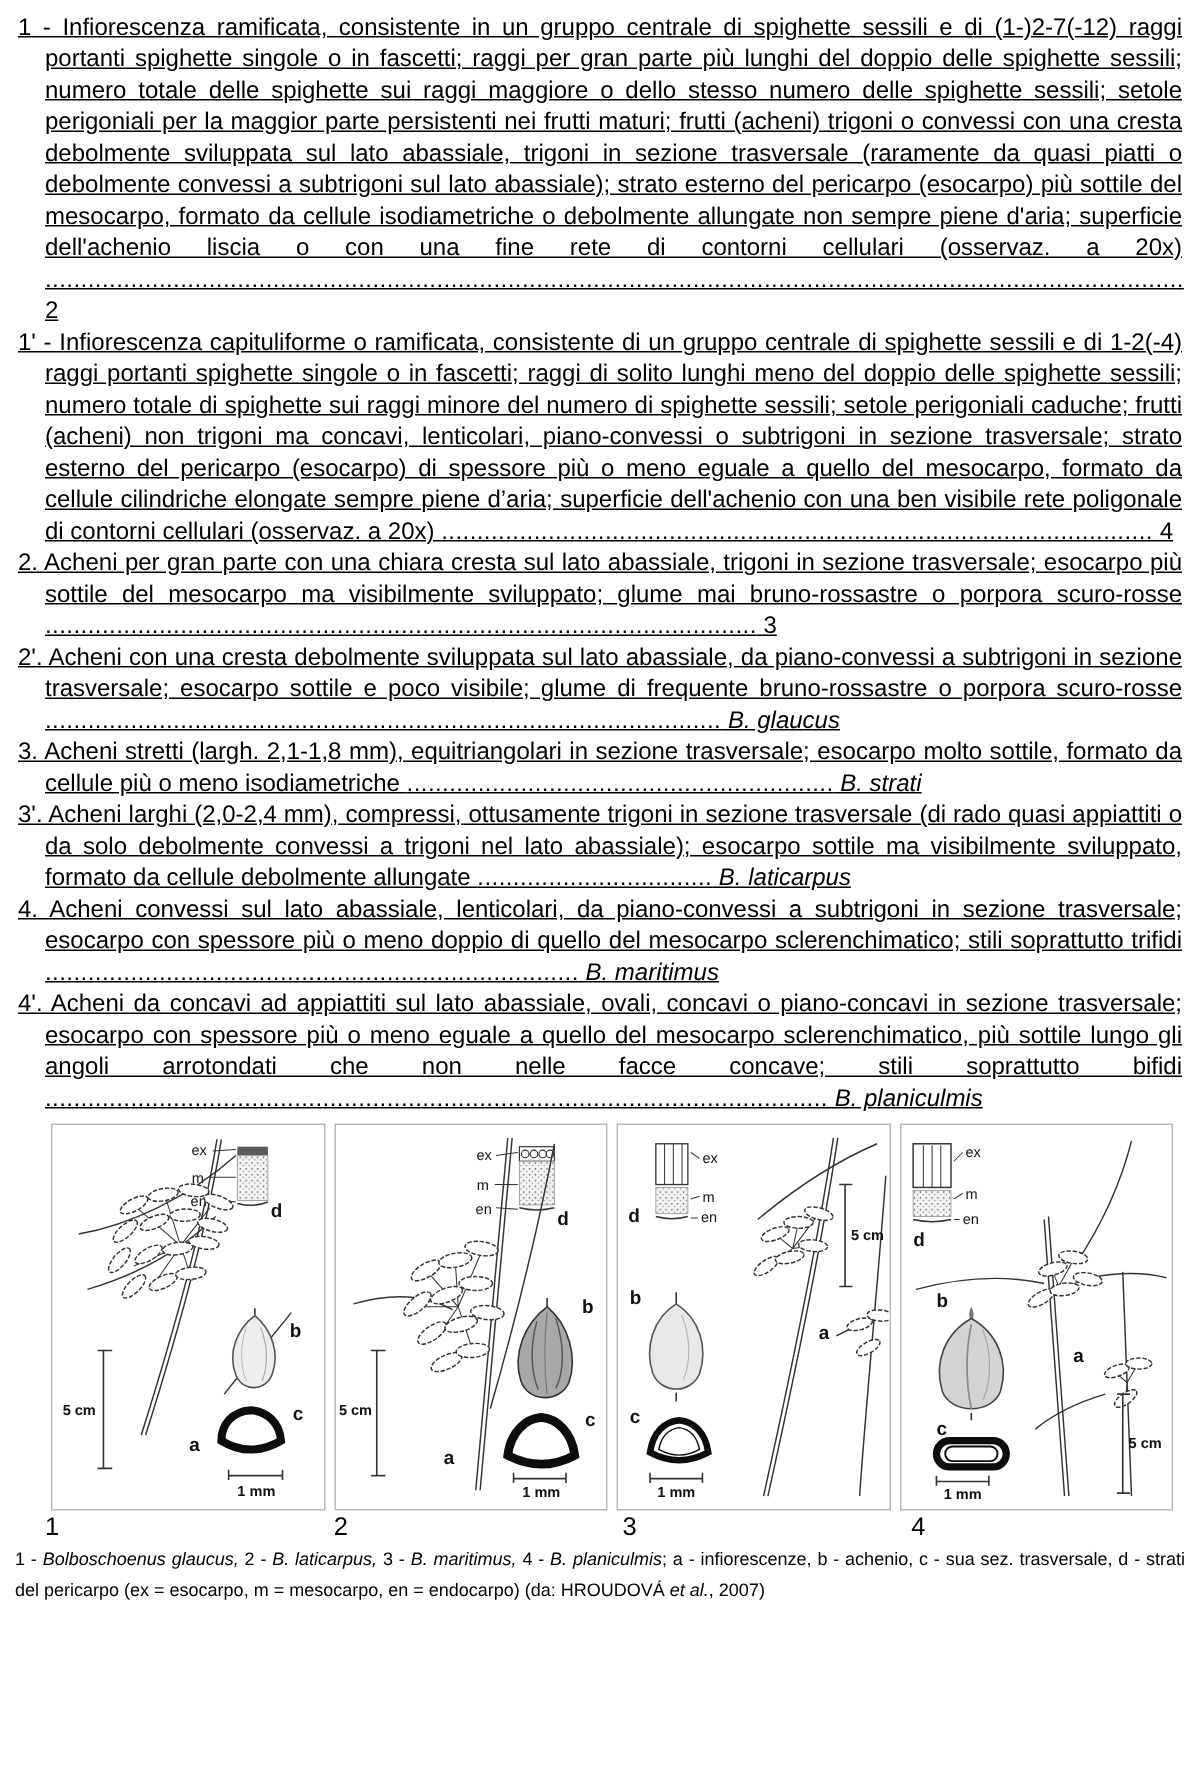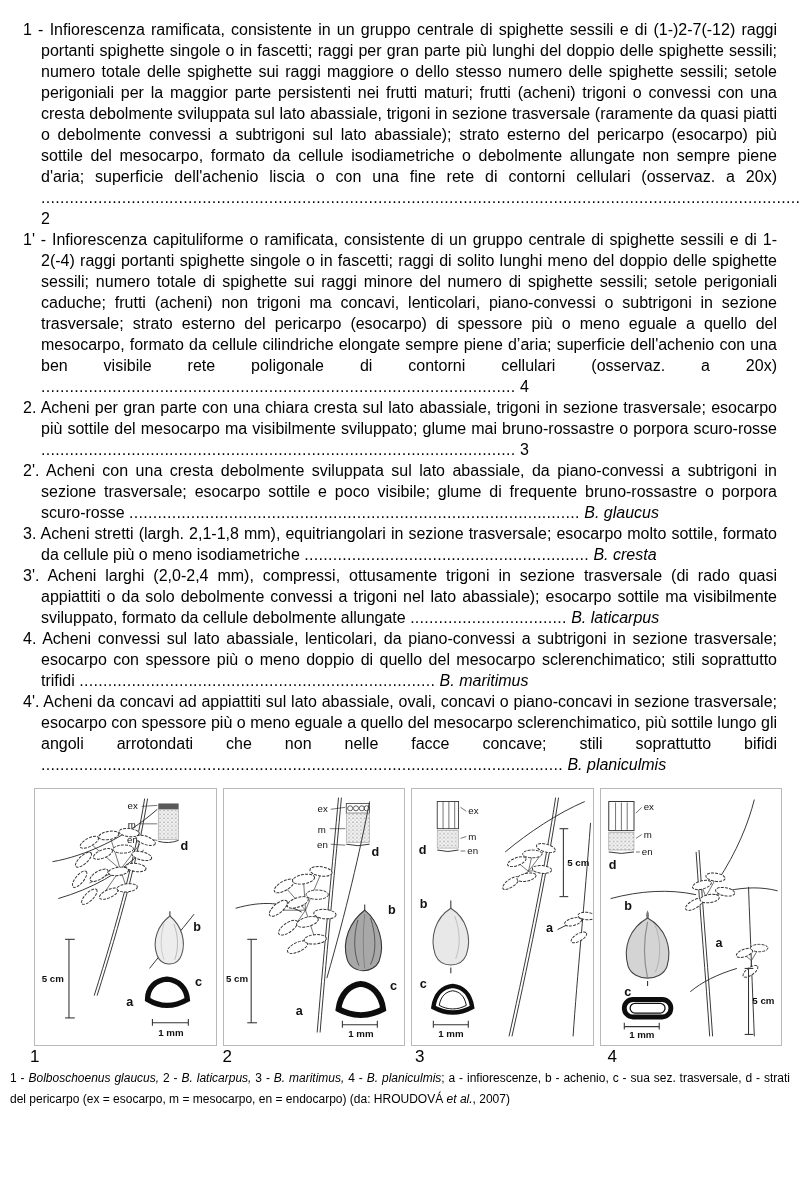--- a/index.html
+++ b/index.html
@@ -6,21 +6,21 @@
   .page {
     width:800px; height:1194px; box-sizing:border-box;
     padding:6px 10px 4px 10px; overflow:hidden;
     font-family:"Liberation Sans", sans-serif; color:#000; background:#fff;
   }
   .title { margin:0; font-size:20px; line-height:26px; font-weight:bold; }
   .title [data-style="regular"], .title [data-style="italic"] { font-weight:normal; font-size:17.5px; }
   [data-style="bold-italic"], [data-style="italic"] { font-style:italic; }
   [data-style="bold-italic"] { font-weight:bold; }
   .intro { margin:0; font-size:16px; line-height:21px; }
-  .key { margin:13px; }
+  .key { margin:2px;text-decoration:underline; }
   .key-item {
     margin:0; font-size:16px; line-height:21px; text-align:justify;
     padding-left:18px; text-indent:-18px;
   }
   .leader { word-break:break-all; letter-spacing:0.3px; }
   [data-italic="true"] { font-style:italic; }
   .figure-row { display:flex; gap:6px; margin:6px 8px 0 8px;padding-left:16px; }
   .panel { flex:1 1 0; height:256px; border:1px solid #b9b9b9; background:#fff; }
   .panel svg { display:block; width:100%; height:100%; }
   .numbers-row { display:flex; gap:6px; margin:0 8px; }
@@ -42,21 +42,21 @@
 
 <div class="page">
 
 
 
   <div class="key">
     <p class="key-item"><span>1 - Infiorescenza ramificata, consistente in un gruppo centrale di spighette sessili e di (1-)2-7(-12) raggi portanti spighette singole o in fascetti; raggi per gran parte più lunghi del doppio delle spighette sessili; numero totale delle spighette sui raggi maggiore o dello stesso numero delle spighette sessili; setole perigoniali per la maggior parte persistenti nei frutti maturi; frutti (acheni) trigoni o convessi con una cresta debolmente sviluppata sul lato abassiale, trigoni in sezione trasversale (raramente da quasi piatti o debolmente convessi a subtrigoni sul lato abassiale); strato esterno del pericarpo (esocarpo) più sottile del mesocarpo, formato da cellule isodiametriche o debolmente allungate non sempre piene d'aria; superficie dell'achenio liscia o con una fine rete di contorni cellulari (osservaz. a 20x) </span><span class="leader">................................................................................................................................................................</span><span data-italic="false"> 2</span></p>
     <p class="key-item"><span>1' - Infiorescenza capituliforme o ramificata, consistente di un gruppo centrale di spighette sessili e di 1-2(-4) raggi portanti spighette singole o in fascetti; raggi di solito lunghi meno del doppio delle spighette sessili; numero totale di spighette sui raggi minore del numero di spighette sessili; setole perigoniali caduche; frutti (acheni) non trigoni ma concavi, lenticolari, piano-convessi o subtrigoni in sezione trasversale; strato esterno del pericarpo (esocarpo) di spessore più o meno eguale a quello del mesocarpo, formato da cellule cilindriche elongate sempre piene d’aria; superficie dell'achenio con una ben visibile rete poligonale di contorni cellulari (osservaz. a 20x) </span><span class="leader">....................................................................................................</span><span data-italic="false"> 4</span></p>
     <p class="key-item"><span>2. Acheni per gran parte con una chiara cresta sul lato abassiale, trigoni in sezione trasversale; esocarpo più sottile del mesocarpo ma visibilmente sviluppato; glume mai bruno-rossastre o porpora scuro-rosse </span><span class="leader">....................................................................................................</span><span data-italic="false"> 3</span></p>
     <p class="key-item"><span>2'. Acheni con una cresta debolmente sviluppata sul lato abassiale, da piano-convessi a subtrigoni in sezione trasversale; esocarpo sottile e poco visibile; glume di frequente bruno-rossastre o porpora scuro-rosse </span><span class="leader">...............................................................................................</span><span data-italic="true"> B. glaucus</span></p>
-    <p class="key-item"><span>3. Acheni stretti (largh. 2,1-1,8 mm), equitriangolari in sezione trasversale; esocarpo molto sottile, formato da cellule più o meno isodiametriche </span><span class="leader">............................................................</span><span data-italic="true"> B. cresta</span></p>
+    <p class="key-item"><span>3. Acheni stretti (largh. 2,1-1,8 mm), equitriangolari in sezione trasversale; esocarpo molto sottile, formato da cellule più o meno isodiametriche </span><span class="leader">............................................................</span><span data-italic="true"> B. strati</span></p>
     <p class="key-item"><span>3'. Acheni larghi (2,0-2,4 mm), compressi, ottusamente trigoni in sezione trasversale (di rado quasi appiattiti o da solo debolmente convessi a trigoni nel lato abassiale); esocarpo sottile ma visibilmente sviluppato, formato da cellule debolmente allungate </span><span class="leader">.................................</span><span data-italic="true"> B. laticarpus</span></p>
     <p class="key-item"><span>4. Acheni convessi sul lato abassiale, lenticolari, da piano-convessi a subtrigoni in sezione trasversale; esocarpo con spessore più o meno doppio di quello del mesocarpo sclerenchimatico; stili soprattutto trifidi </span><span class="leader">...........................................................................</span><span data-italic="true"> B. maritimus</span></p>
     <p class="key-item"><span>4'. Acheni da concavi ad appiattiti sul lato abassiale, ovali, concavi o piano-concavi in sezione trasversale; esocarpo con spessore più o meno eguale a quello del mesocarpo sclerenchimatico, più sottile lungo gli angoli arrotondati che non nelle facce concave; stili soprattutto bifidi </span><span class="leader">..............................................................................................................</span><span data-italic="true"> B. planiculmis</span></p>
   </div>
 
   <div class="figure-row">
 
     <div class="panel">
       <svg viewBox="0 0 186 254">
         <defs>

